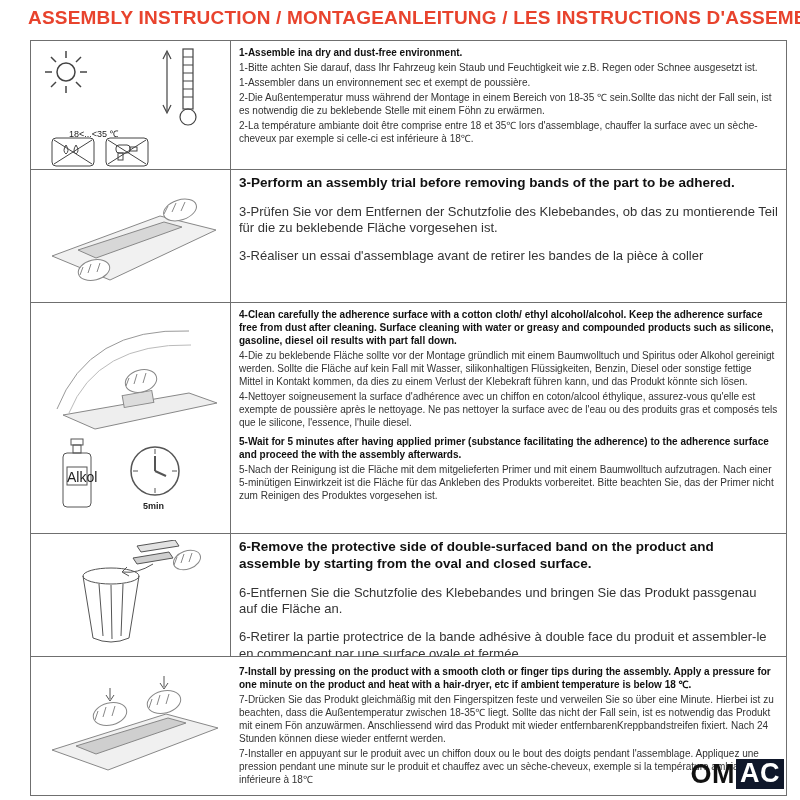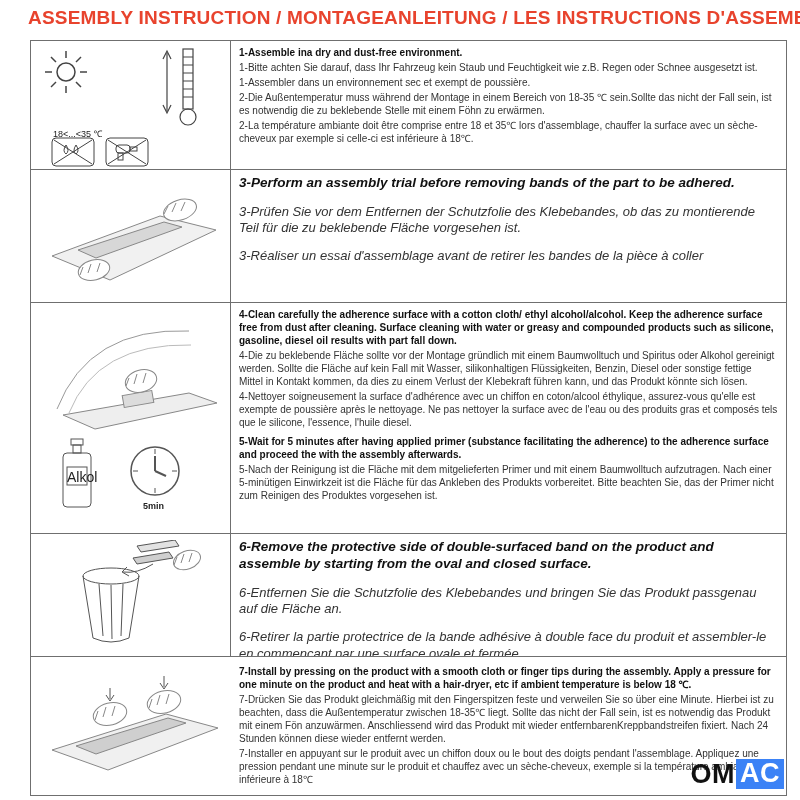--- a/index.html
+++ b/index.html
@@ -7,27 +7,27 @@
   .page{position:absolute;inset:0;background:#fff;}
   .title{position:absolute;top:7px;left:28px;right:10px;font-size:19px;font-weight:bold;color:#e8432d;letter-spacing:.2px;white-space:nowrap;}
   .sheet{position:absolute;top:40px;left:30px;width:757px;border:1px solid #6f6f6f;box-sizing:border-box;background:#fff;}
   .row{display:flex;border-bottom:1px solid #6f6f6f;overflow:hidden;}
   .row:last-child{border-bottom:none;align-items:center;}
   .icon-cell{flex:0 0 200px;width:200px;border-right:1px solid #6f6f6f;position:relative;box-sizing:border-box;}
   .text-cell{flex:1;padding:5px 8px;box-sizing:border-box;overflow:hidden;}
   .r1{height:128px}.r2{height:132px}.r3{height:230px}.r4{height:122px}.r5{height:138px}
   .small p{font-size:10px;line-height:1.3;margin:0 0 2px;color:#333;}
   .small p.en{font-weight:bold;color:#111;}
-  .big p{font-size:13px;line-height:1.25;margin:0 0 12px;color:#333;font-style:italic;}
+  .big p{font-size:13px;line-height:1.25;margin:0 0 12px;color:#333;}
   .big p.en{font-weight:bold;color:#111;font-size:13.5px;}
   .icon-label{position:absolute;font-size:9px;color:#222;white-space:nowrap;}
   .center-illus{position:absolute;left:50%;top:50%;transform:translate(-50%,-50%);}
   .logo{position:absolute;right:16px;bottom:10px;display:flex;align-items:flex-start;font-weight:900;font-size:27px;letter-spacing:.5px;}
   .logo .lblack{color:#111;}
-  .logo .lred{color:#fff;background:#3b82f6;padding:0 4px;margin-left:1px;line-height:1.1;}
+  .logo .lred{color:#fff;background:#0f172a;padding:0 4px;margin-left:1px;line-height:1.1;}
   svg{display:block;}
 </style>
 </head>
 <body>
 
 <div class="page">
 
   <div class="title">ASSEMBLY INSTRUCTION / MONTAGEANLEITUNG / LES INSTRUCTIONS D'ASSEMBLAGE</div>
 
   <div class="sheet">
@@ -59,21 +59,21 @@
               <line x1="24" y1="12" x2="34" y2="12"></line>
                 <line x1="24" y1="20" x2="34" y2="20"></line>
               <line x1="24" y1="28" x2="34" y2="28"></line>
                 <line x1="24" y1="36" x2="34" y2="36"></line>
               <line x1="24" y1="44" x2="34" y2="44"></line>
                 <line x1="24" y1="52" x2="34" y2="52"></line>
             </g>
             <circle cx="29" cy="72" r="8" fill="none" stroke="#444" stroke-width="1.2"></circle>
           </svg>
         </span>
-        <div class="icon-label" style="left:22px;top:86px;">18&lt;...&lt;35 ℃</div>
+        <div class="icon-label" style="left:38px;top:86px;">18&lt;...&lt;35 ℃</div>
         <span style="position:absolute;left:20px;top:96px;">
           <svg width="44" height="30" viewBox="0 0 44 30">
             <rect x="1" y="1" width="42" height="28" rx="4" fill="none" stroke="#444"></rect>
             <path d="M15,8 q-4,6 0,9 q4,-3 0,-9 M25,8 q-4,6 0,9 q4,-3 0,-9" fill="none" stroke="#444"></path>
             <line x1="3" y1="3" x2="41" y2="27" stroke="#444"></line>
               <line x1="41" y1="3" x2="3" y2="27" stroke="#444"></line>
           </svg>
         </span>
         <span style="position:absolute;left:74px;top:96px;">
           <svg width="44" height="30" viewBox="0 0 44 30">

